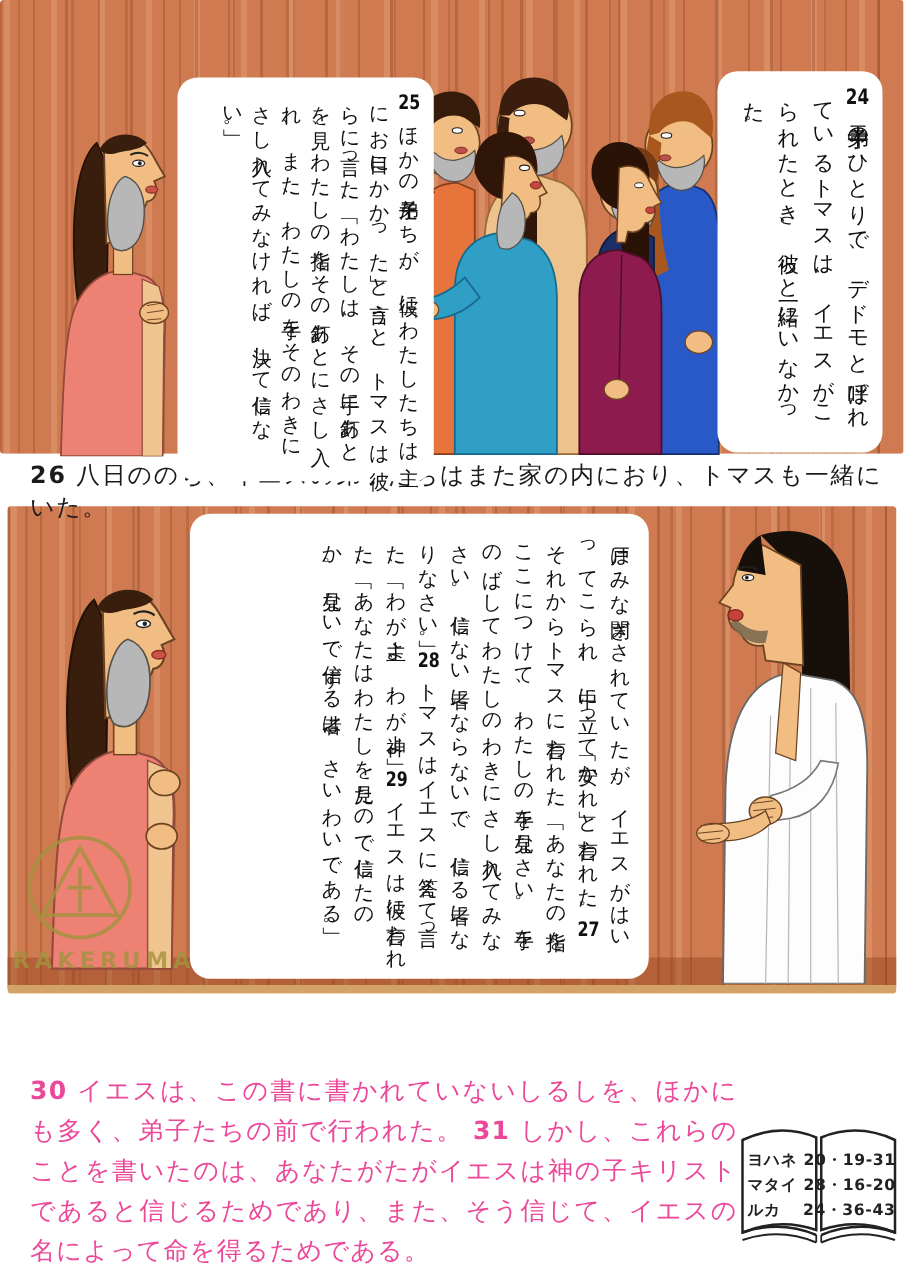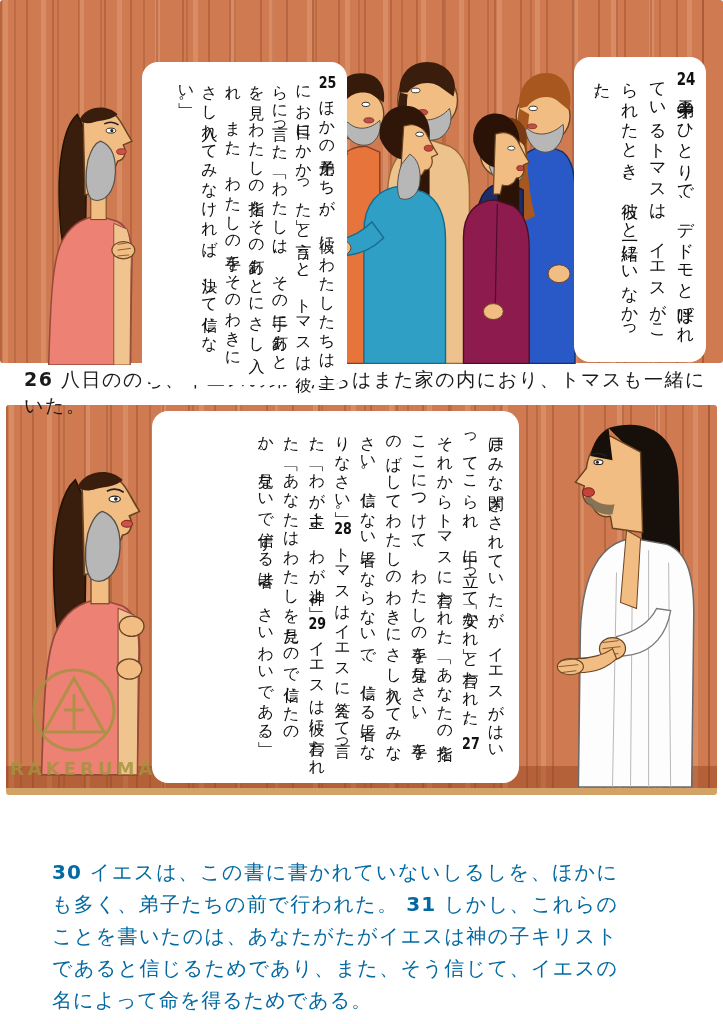--- a/index.html
+++ b/index.html
@@ -32,29 +32,29 @@
   .b27 .vtext{font-size:16px;line-height:1.6;}
 
   .figure{position:absolute;z-index:3;}
 
   
   .v26{position:absolute;left:24px;top:367px;width:692px;z-index:2;
        font-size:19px;letter-spacing:1.5px;font-weight:500;}
   .hnum{font-weight:700;text-align:center;}
 
   
-  .logo{position:absolute;left:10px;top:664px;width:128px;z-index:4;opacity:.8;text-align:center;}
+  .logo{position:absolute;left:10px;top:664px;width:108px;z-index:4;opacity:.8;text-align:center;}
   .logo-text{margin-top:2px;font-size:18px;letter-spacing:4px;color:#a4933f;font-weight:600;}
 
   
   .heading{position:absolute;left:52px;top:794px;z-index:2;font-size:33px;font-weight:700;
            letter-spacing:9px;color:#151515;text-shadow:2px 2px 0 rgba(70,100,235,.40);}
   .heading rt{font-size:10px;letter-spacing:0;font-weight:600;text-shadow:1px 1px 0 rgba(70,100,235,.45);}
   .body-par{position:absolute;left:24px;top:856px;width:566px;z-index:2;
-            font-size:20px;line-height:1.6;letter-spacing:1px;color:#0369a1;text-align:justify;margin-left:28px;}
+            font-size:20px;line-height:1.6;letter-spacing:1px;color:#ec4899;text-align:justify;}
   .book{position:absolute;left:588px;top:896px;width:134px;height:106px;z-index:2;}
   .book-lines{position:absolute;left:10px;top:22px;width:114px;}
   .book-line{font-size:12.5px;line-height:20px;letter-spacing:.5px;color:#222;white-space:nowrap;font-weight:600;}
 </style>
 </head>
 <body>
 
 <div class="page">
 
   <div class="wood wood1"></div>
@@ -190,14 +190,28 @@
   </svg>
 
 
   <div class="body-par">
     <span class="hnum">30</span>
     <span>イエスは、この書に書かれていないしるしを、ほかにも多く、弟子たちの前で行われた。</span>
     <span class="hnum">31</span>
     <span>しかし、これらのことを書いたのは、あなたがたがイエスは神の子キリストであると信じるためであり、また、そう信じて、イエスの名によって命を得るためである。</span>
   </div>
 
+  <div class="book">
+    <svg width="134" height="106" viewBox="0 0 134 106">
+      <path d="M6,16 Q36,2 65,14 L65,88 Q36,78 6,90 Z" fill="#fff" stroke="#222" stroke-width="2"></path>
+      <path d="M128,16 Q98,2 69,14 L69,88 Q98,78 128,90 Z" fill="#fff" stroke="#222" stroke-width="2"></path>
+      <path d="M6,90 Q36,80 65,92 M128,90 Q98,80 69,92" fill="none" stroke="#222" stroke-width="2"></path>
+      <path d="M6,96 Q36,86 65,98 M128,96 Q98,86 69,98" fill="none" stroke="#222" stroke-width="1.6"></path>
+      <path d="M65,92 L65,98 M69,92 L69,98" stroke="#222" stroke-width="1.4"></path>
+    </svg>
+    <div class="book-lines">
+      <div class="book-line">ヨハネ 20・19-31</div>
+      <div class="book-line">マタイ 28・16-20</div>
+      <div class="book-line">ルカ　 24・36-43</div>
+    </div>
+  </div>
 
 </div>
 
 </body></html>

